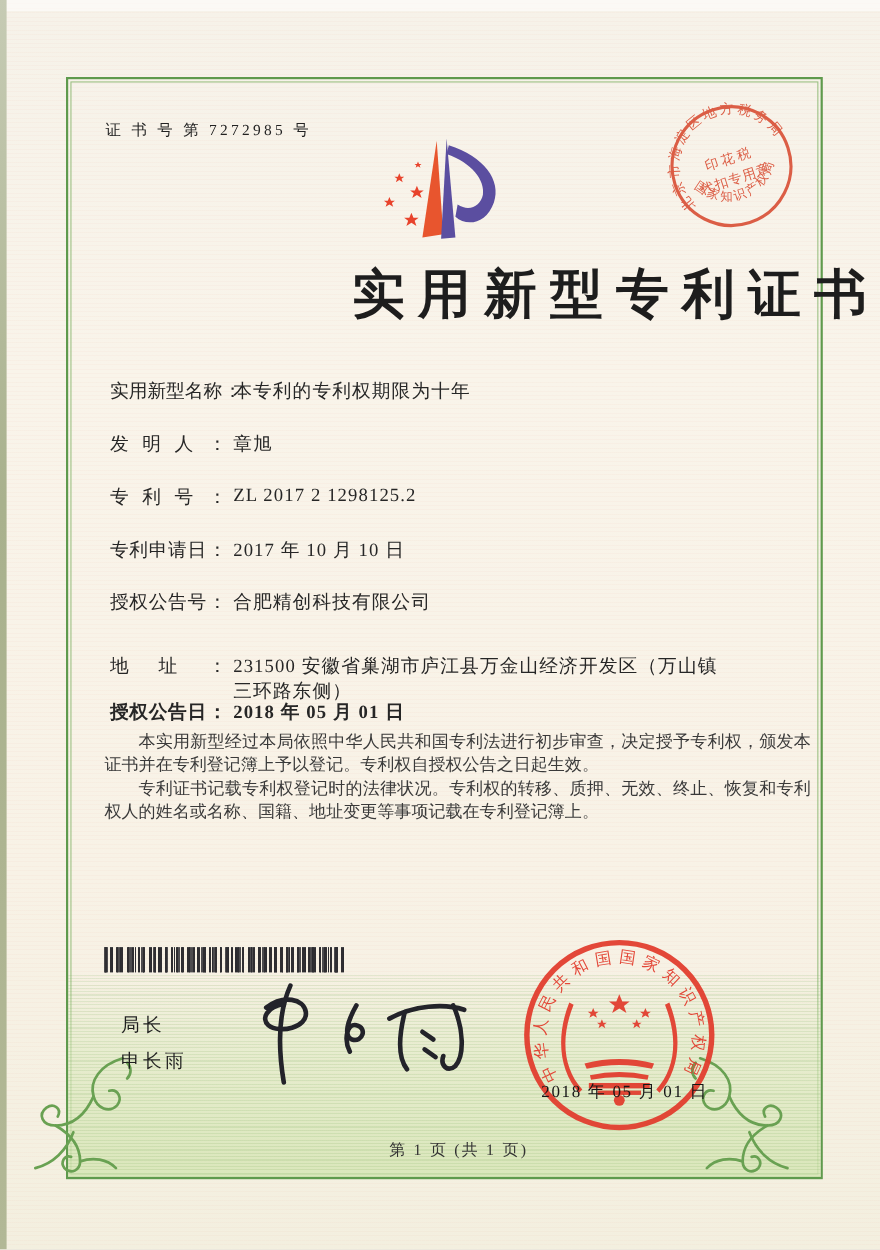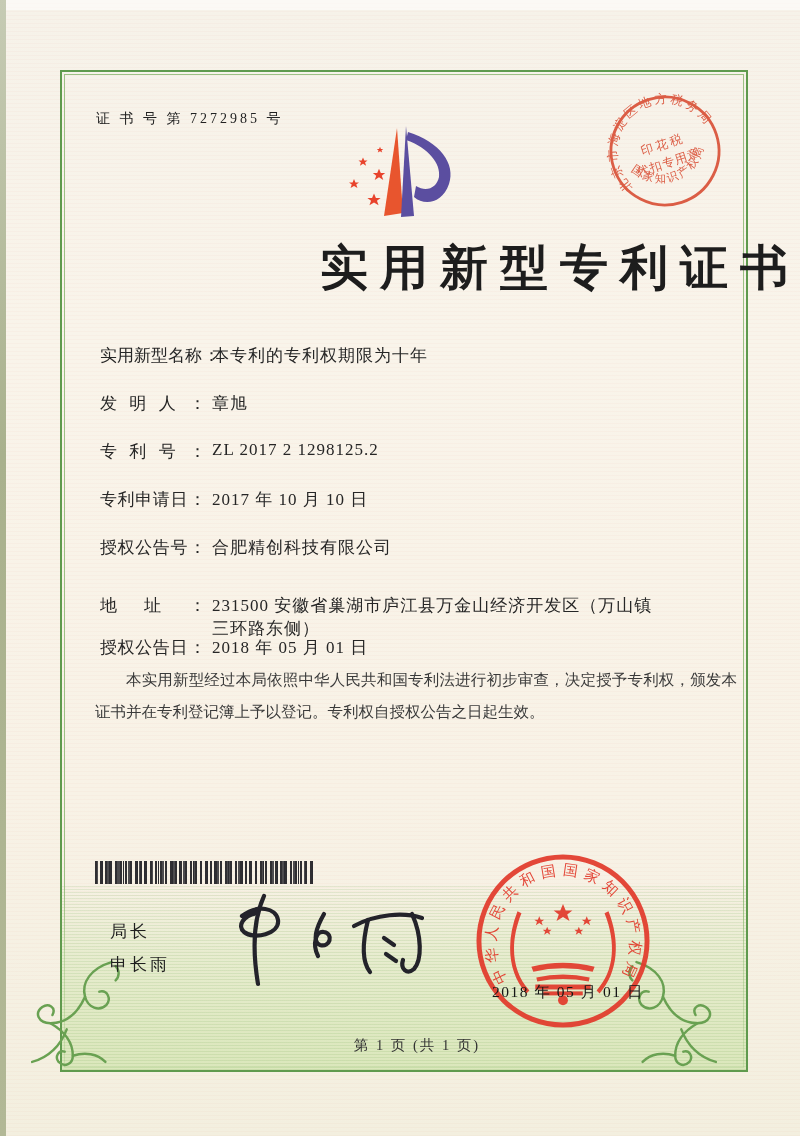--- a/index.html
+++ b/index.html
@@ -35,26 +35,26 @@
 
   .title{position:absolute;left:0;top:236px;width:100%;text-align:right;
          font-size:48px;font-weight:bold;color:#1d1d1d;letter-spacing:12px;text-indent:12px;}
 
   .fields{position:absolute;left:100px;top:338px;width:640px;font-size:17px;color:#262626;}
   .frow{position:absolute;left:0;white-space:nowrap;}
   .f-label{display:inline-block;width:106px;text-align:justify;text-align-last:justify;vertical-align:top;}
   .f-label::after{content:"：";margin-left:1px;}
   .f-value{display:inline-block;margin-left:6px;letter-spacing:1px;vertical-align:top;}
   .r1{top:6px;} .r2{top:54px;} .r3{top:102px;} .r4{top:150px;} .r5{top:198px;}
-  .r6{top:256px;} .r7{top:298px;width:640px;}
+  .r6{top:256px;} .r7{top:298px;width:640px;font-weight:bold;}
   .addr-l2{margin-top:5px;}
   .pair2{position:absolute;left:356px;top:0;white-space:nowrap;}
   .pair2 .f-label{width:104px;}
 
-  .bodytext{position:absolute;left:95px;top:664px;width:642px;font-size:15.5px;line-height:32px;
+  .bodytext{position:absolute;left:95px;top:664px;width:642px;font-size:15.5px;line-height:21px;
             color:#3a3a3a;text-align:justify;}
   .bodytext p{margin:0 0 1px 0;text-indent:2em;}
 
   .barcode{position:absolute;left:95px;top:861px;width:218px;height:23px;opacity:.88;
            background:
              repeating-linear-gradient(90deg,#14141a 0 2px,transparent 2px 5px),
              repeating-linear-gradient(90deg,#101018 0 1px,transparent 1px 7px),
              repeating-linear-gradient(90deg,rgba(20,20,28,.85) 0 3px,transparent 3px 11px);}
 
   .sig-title{position:absolute;left:110px;top:920px;font-size:17px;color:#1f1f1f;
@@ -150,20 +150,21 @@
     <div class="frow r6">
       <span class="f-label">地址</span><span class="f-value"><span>231500 安徽省巢湖市庐江县万金山经济开发区（万山镇</span><br><span class="addr-l2">三环路东侧）</span></span>
     </div>
     <div class="frow r7">
       <span class="f-label">授权公告日</span><span class="f-value">2018 年 05 月 01 日</span>
     </div>
   </div>
 
   <div class="bodytext">
     <p>本实用新型经过本局依照中华人民共和国专利法进行初步审查，决定授予专利权，颁发本证书并在专利登记簿上予以登记。专利权自授权公告之日起生效。</p>
+    <p>专利证书记载专利权登记时的法律状况。专利权的转移、质押、无效、终止、恢复和专利权人的姓名或名称、国籍、地址变更等事项记载在专利登记簿上。</p>
   </div>
 
   <div class="barcode"></div>
 
   <div class="sig-title">局长</div>
   <div class="sig-name">申长雨</div>
   <svg class="signature" viewBox="0 0 215 108">
     <path d="M52,10 C42,32 40,62 46,98"></path>
     <path d="M30,30 C46,18 64,22 66,34 C68,48 42,54 32,46 C25,40 31,29 46,27"></path>
     <path d="M112,28 C104,42 100,56 108,59 C118,62 122,48 112,46 C104,44 100,58 106,70"></path>

